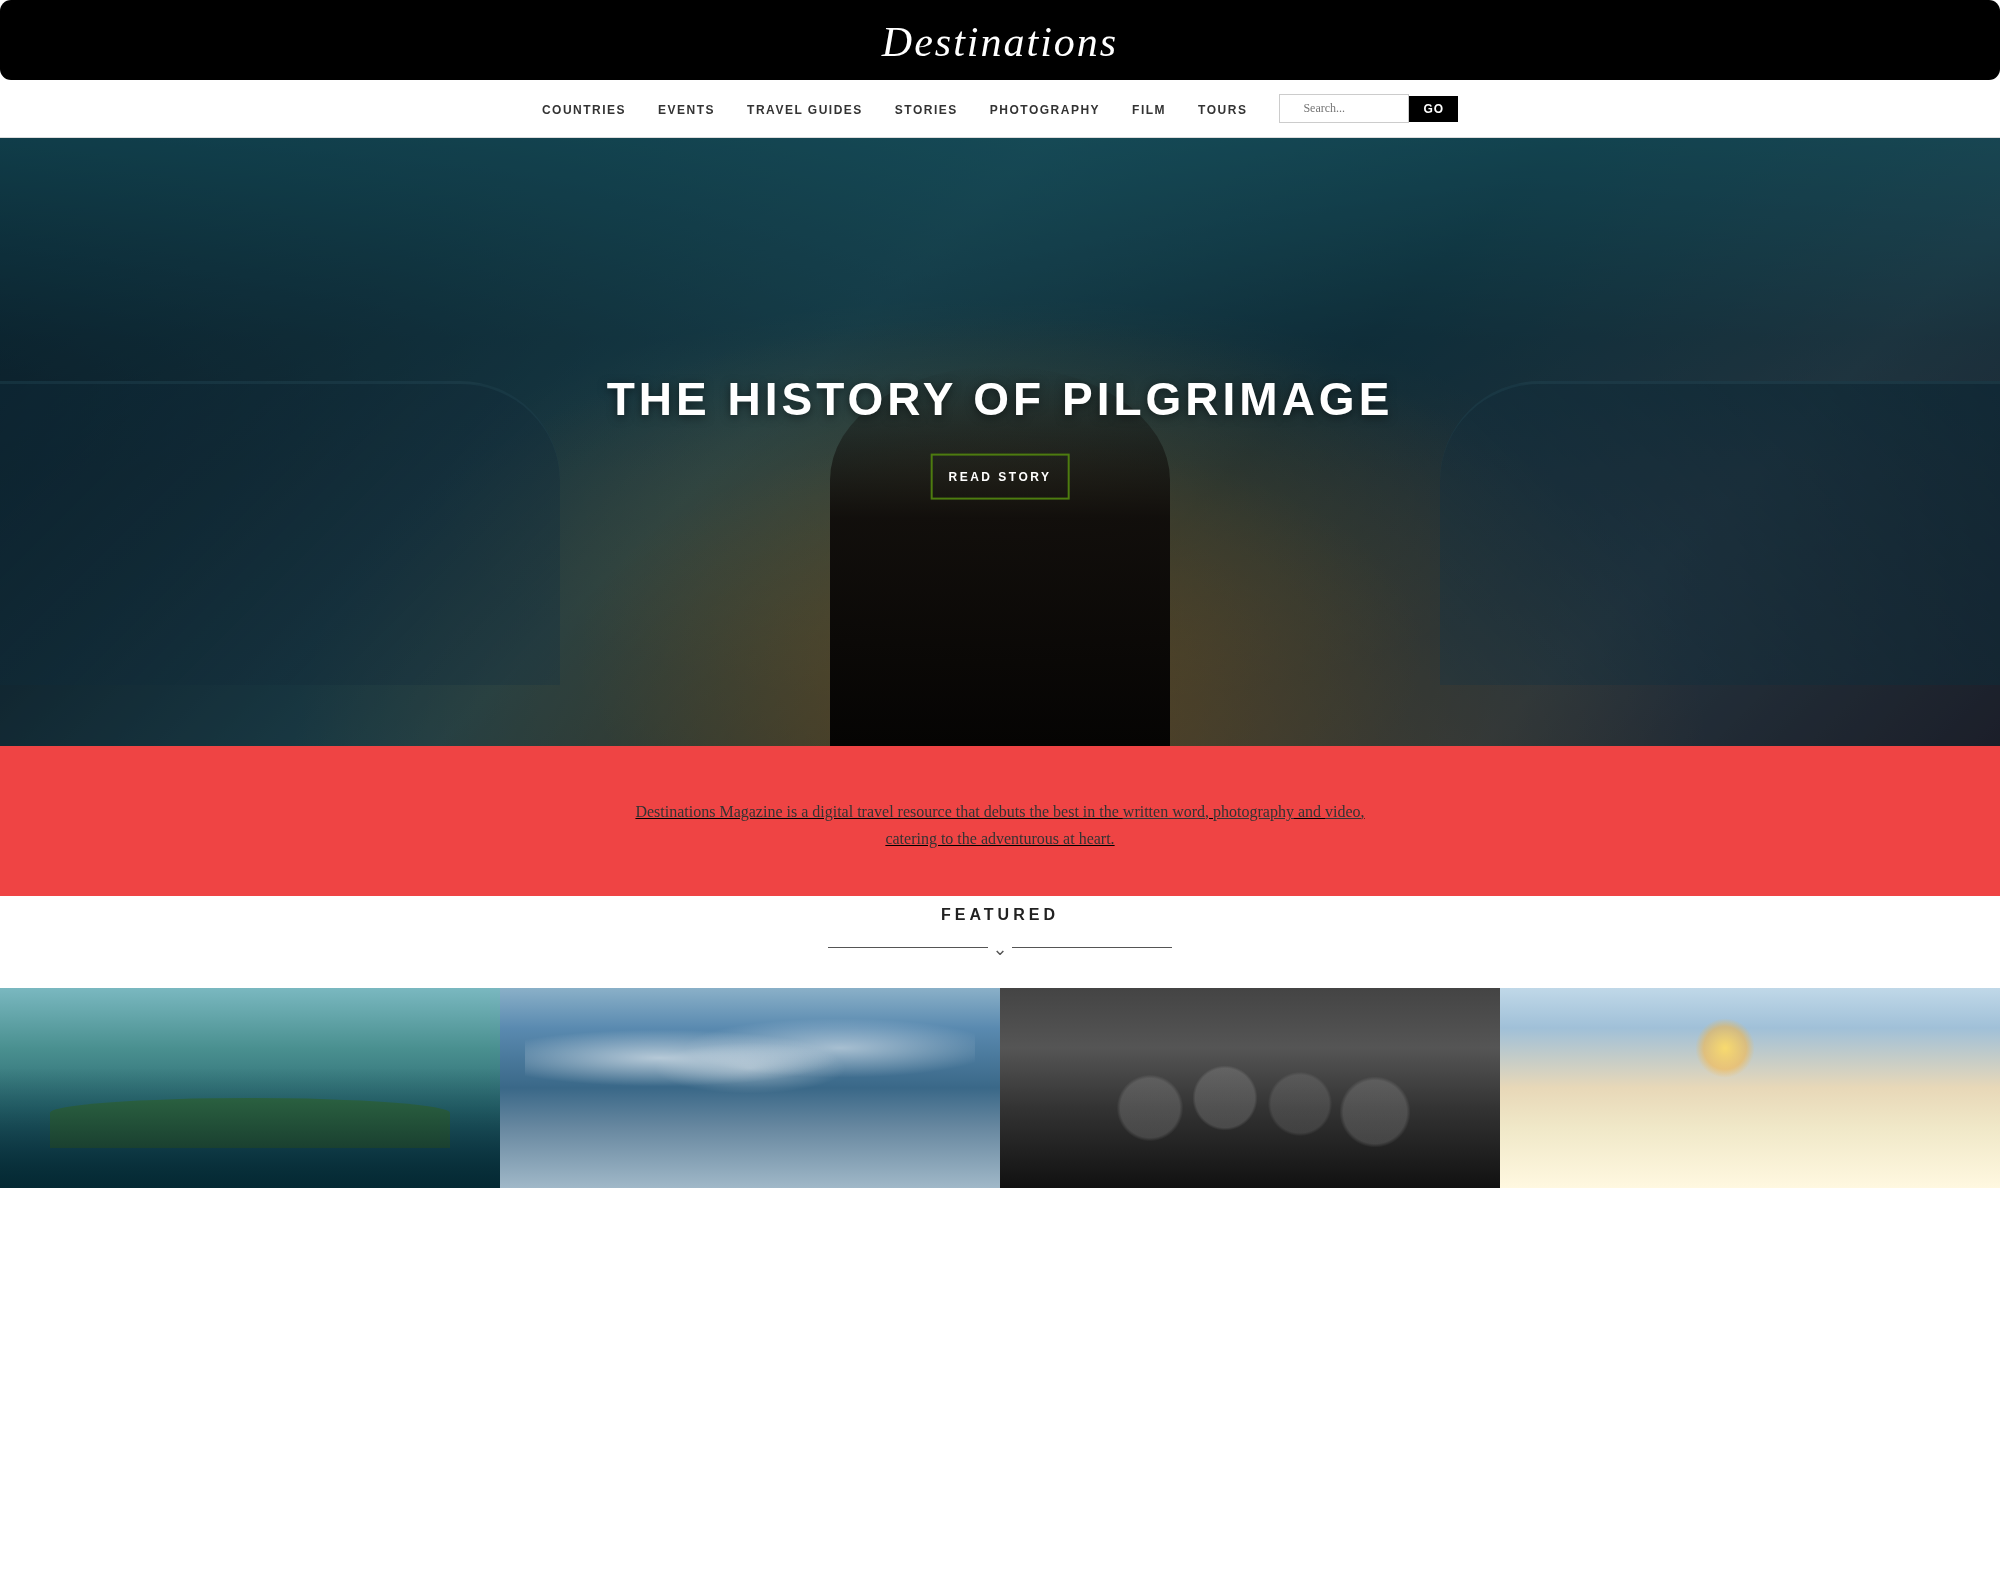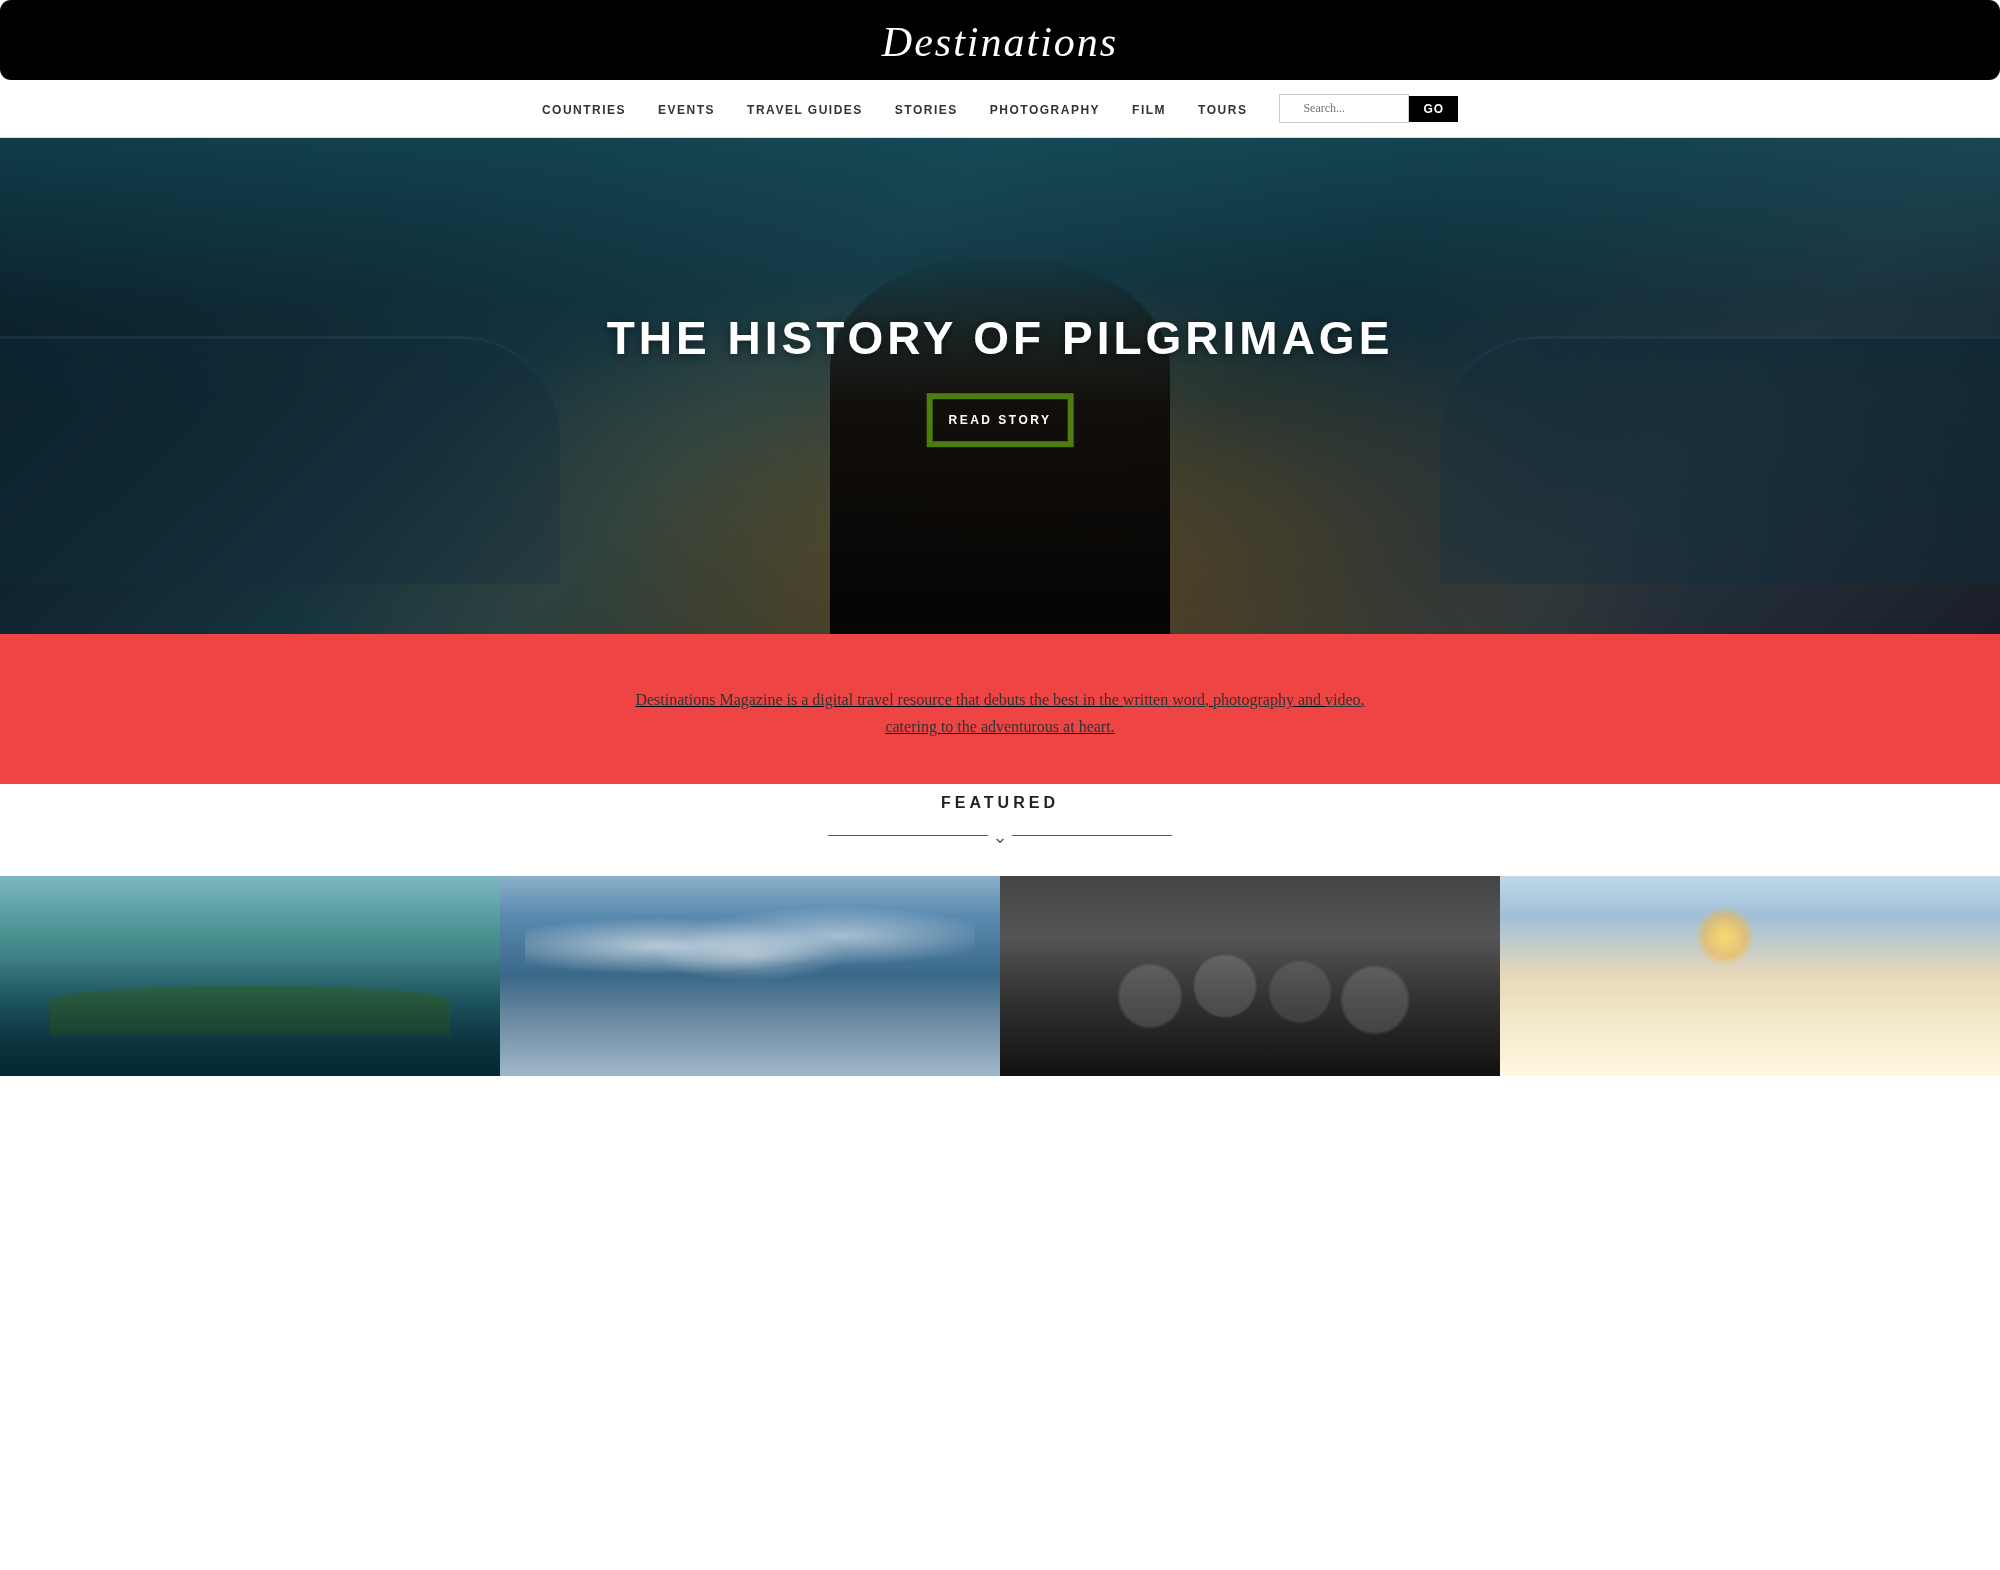--- a/index.html
+++ b/index.html
@@ -67,21 +67,21 @@
       font-weight: bold;
       cursor: pointer;
       font-family: Arial, sans-serif;
       letter-spacing: 1px;
     }
 
     
     .hero {
       position: relative;
       width: 100%;
-      height: 496px;
+      height: 608px;
       overflow: hidden;
       background: #1a2a3a;
     }
     .hero-bg {
       width: 100%;
       height: 100%;
       background: linear-gradient(135deg, #0d2030 0%, #1a3a4a 20%, #2a6070 40%, #1a4050 60%, #3a5060 80%, #2a3040 100%);
       position: absolute;
       top: 0; left: 0;
     }
@@ -142,21 +142,21 @@
       font-size: 46px;
       font-family: Arial, sans-serif;
       font-weight: 900;
       letter-spacing: 4px;
       text-transform: uppercase;
       margin-bottom: 28px;
       text-shadow: 0 2px 10px rgba(0,0,0,0.5);
     }
     .hero-btn {
       display: inline-block;
-      border: 6px solid #4d7c0f;
+      border: 2px solid #4d7c0f;
       color: #fff;
       padding: 14px 16px;
       font-size: 12px;
       letter-spacing: 2.5px;
       font-family: Arial, sans-serif;
       font-weight: 700;
       text-transform: uppercase;
       cursor: pointer;
       background: transparent;
       text-decoration: none;

